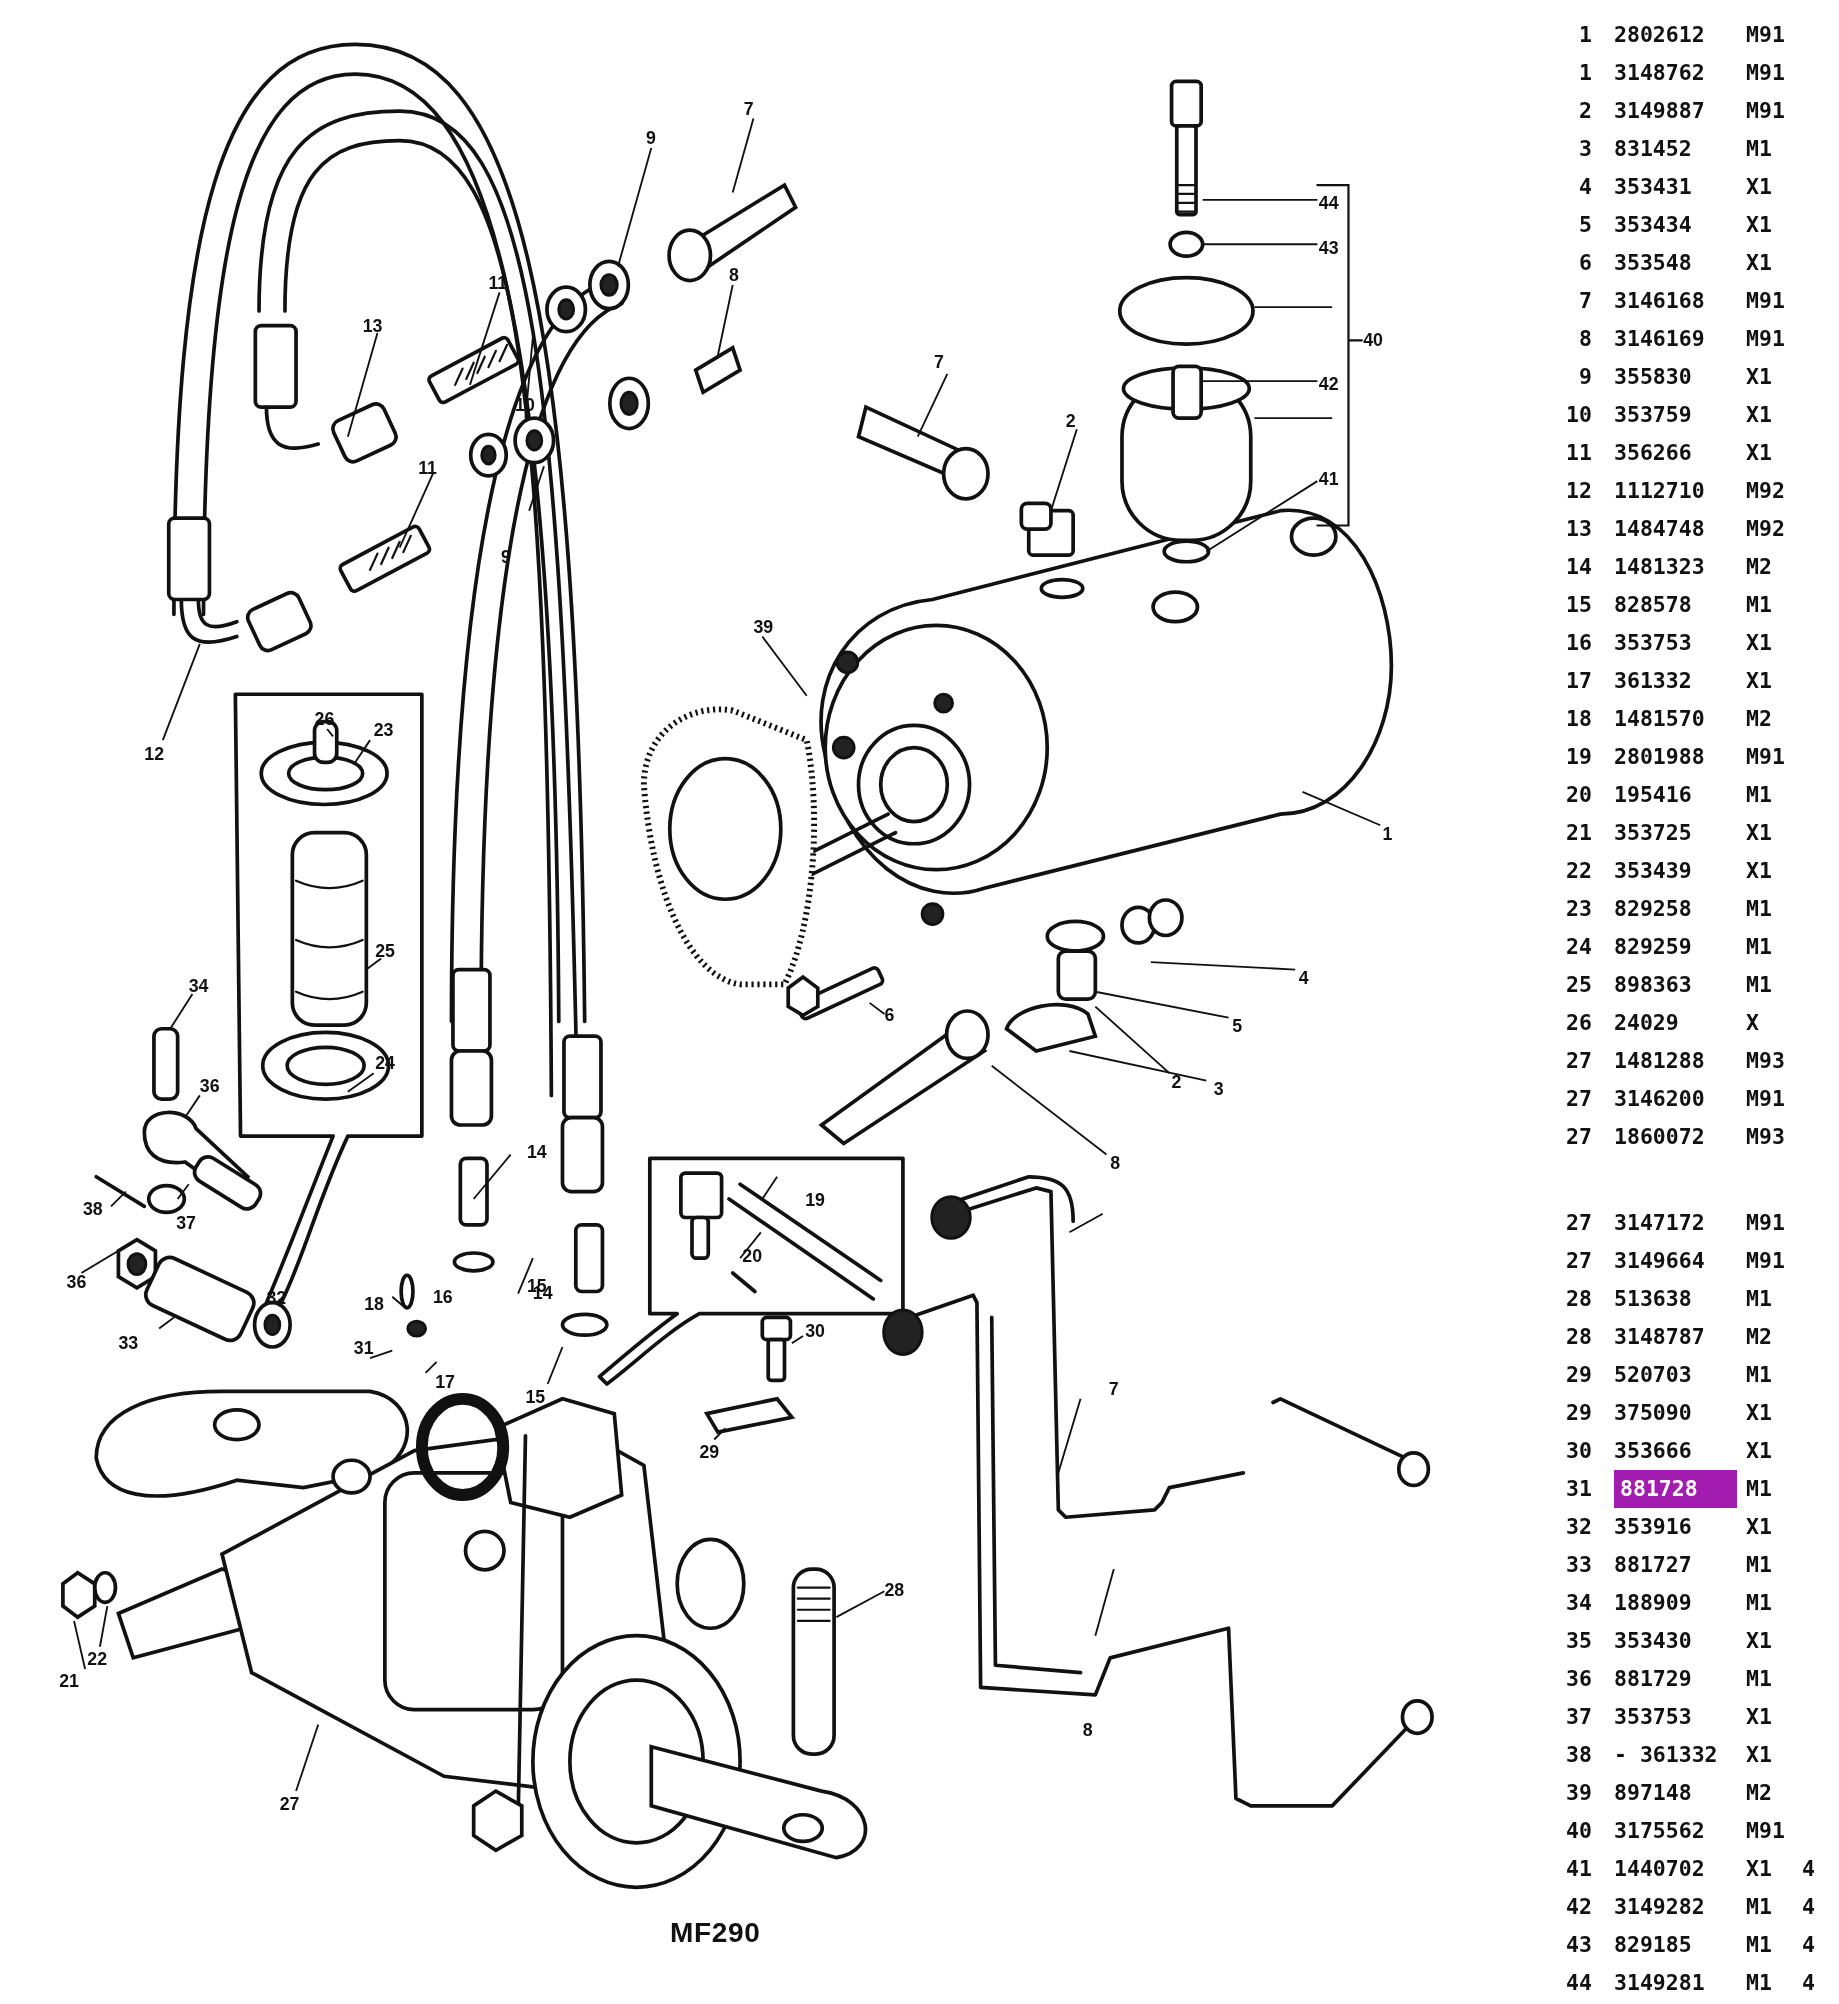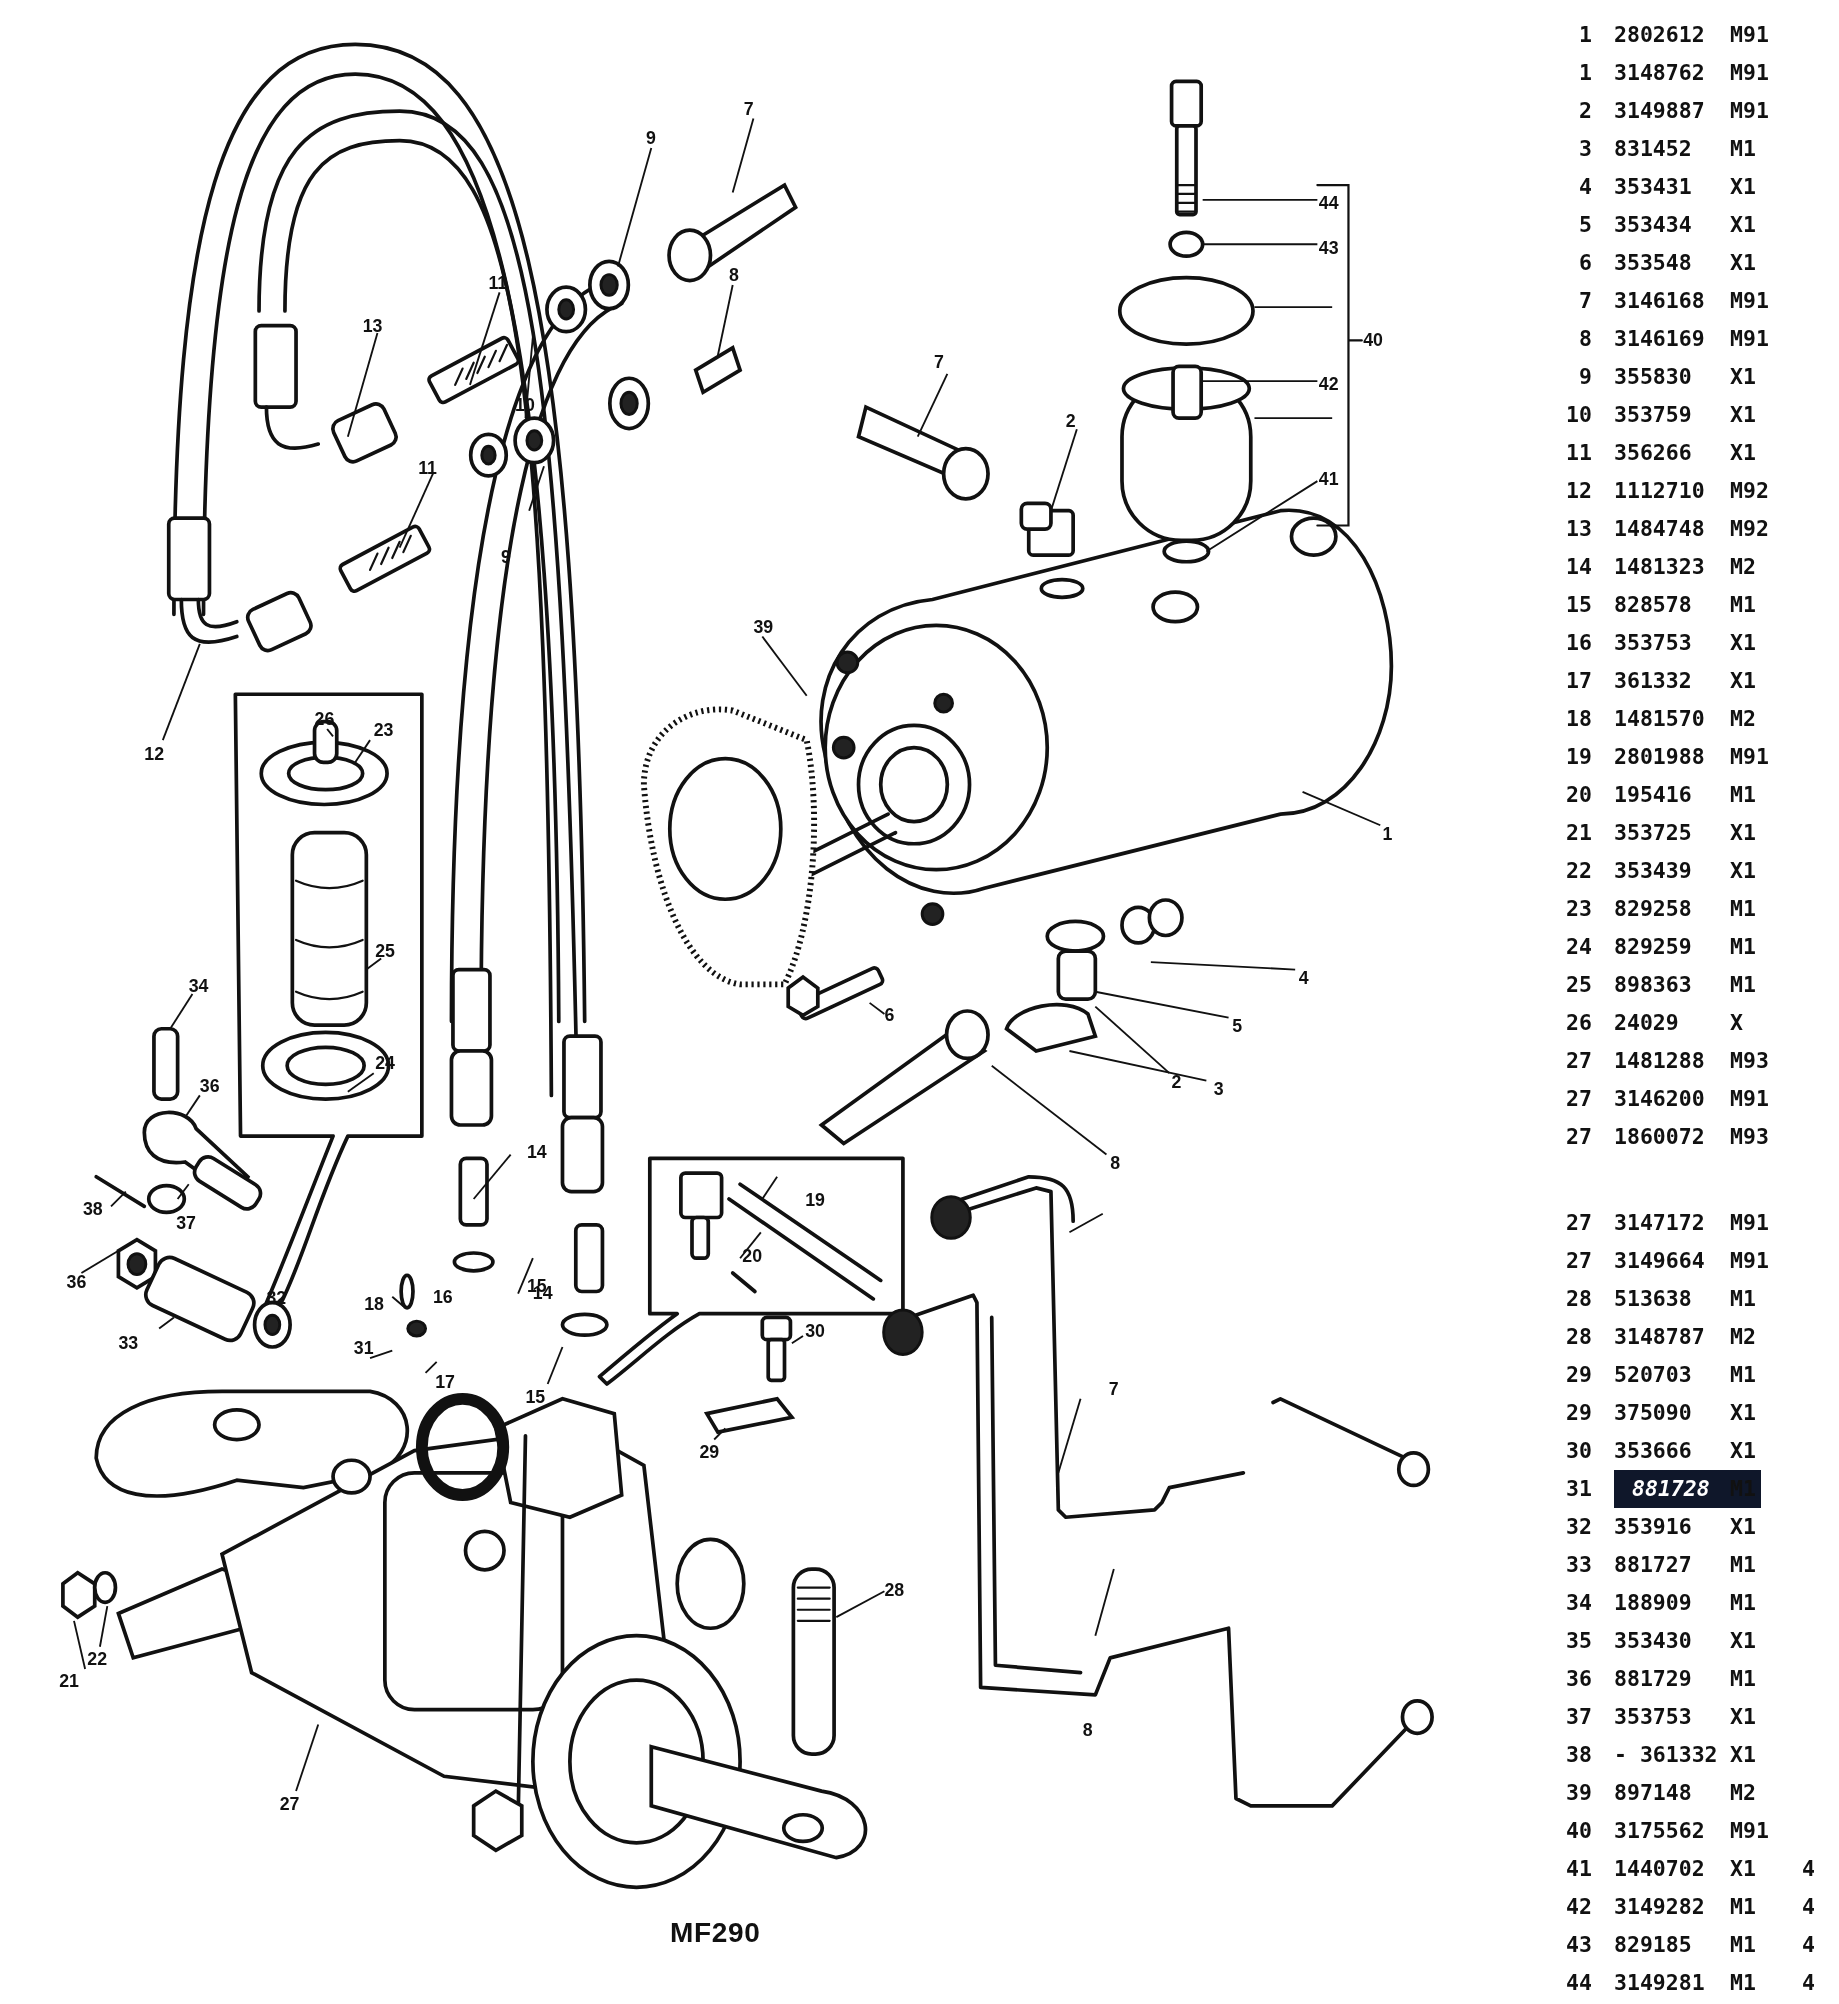--- a/index.html
+++ b/index.html
@@ -12,22 +12,22 @@
   #diagram .fillw { fill: #fff; stroke: #111; stroke-width: 5; }
   #diagram .dark { fill: #222; stroke: #111; stroke-width: 4; }
   #diagram .speck { fill: #fff; stroke: #111; stroke-width: 5; }
   #diagram text.callout { font-family: "Liberation Sans", sans-serif; font-weight: bold; font-size: 24px; fill: #111; }
   #caption { position: absolute; left: 670px; top: 1917px; font-family: "Liberation Sans", sans-serif;
              font-weight: bold; font-size: 28px; letter-spacing: 0.7px; }
   #parts-list { position: absolute; left: 1510px; top: 16.3px; width: 326px; }
   .prow { position: relative; height: 38px; font-size: 21.5px; font-weight: bold; line-height: 38px; }
   .prow .ref { position: absolute; left: 15px; width: 67px; text-align: right; }
   .prow .pn { position: absolute; left: 104px; width: 111px; text-align: left; }
-  .prow .pn.hl { background: #0f172a; color: #fff; padding: 0 18px; font-style: italic; }
-  .prow .code { position: absolute; left: 220px; text-align: right; }
+  .prow .pn.hl { background: #a21caf; color: #fff; padding: 0 6px; }
+  .prow .code { position: absolute; left: 236px; text-align: right; }
   .prow .mark { position: absolute; left: 292px; }
   .gap { height: 48px; }
 </style>
 </head>
 <body>
 
 <svg id="diagram" viewBox="0 0 2020 2709" xmlns="http://www.w3.org/2000/svg">
 
   <g>
     <path class="ln" d="M235,830 C235,300 300,60 480,60 C700,60 780,400 790,1380"></path>

